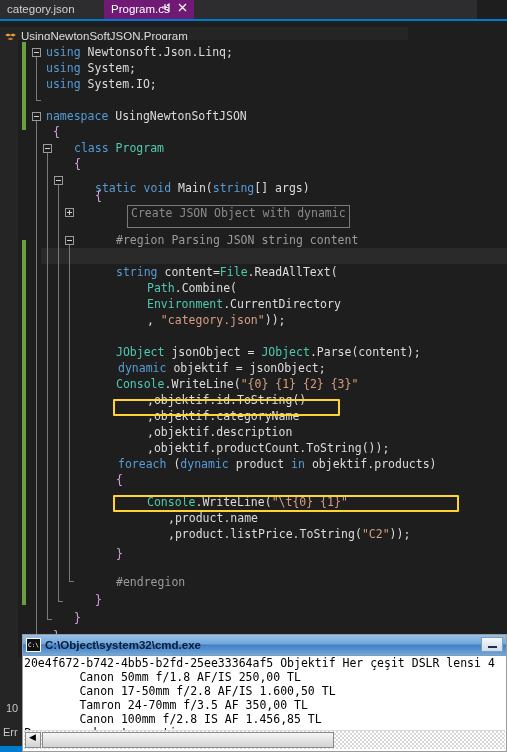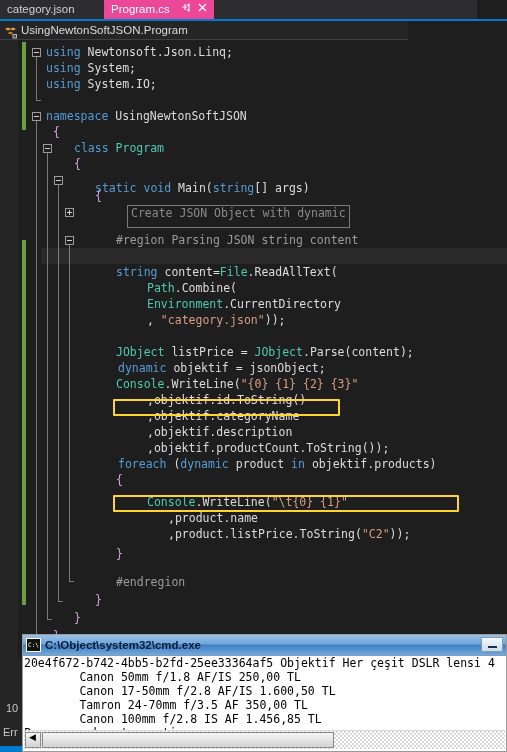--- a/index.html
+++ b/index.html
@@ -15,34 +15,34 @@
     position:absolute;left:0;top:0;width:477px;height:19px;
     background:#2d2d30;
   }
   .tab{
     position:absolute;top:0;height:19px;
     font-family:"Liberation Sans",sans-serif;font-size:11.5px;
     color:#f1f1f1;line-height:19px;white-space:nowrap;
     padding:0 7px;box-sizing:border-box;
   }
   .tab.inactive{left:0;background:#2d2d30;color:#d0d0d0;}
-  .tab.active{left:104px;background:#ec4899;color:#ffffff;padding-right:44px;}
+  .tab.active{left:104px;background:#701a75;color:#ffffff;padding-right:24px;}
   .tab-pin,.tab-close{
     position:absolute;top:2px;width:13px;height:15px;
     color:#ffffff;font-size:11px;line-height:15px;text-align:center;
     font-family:"DejaVu Sans",sans-serif;
   }
   .tab-pin{right:22px;}
   .tab-close{right:5px;font-size:12px;}
   #tab-underline{
     position:absolute;left:0;top:19px;width:507px;height:2px;background:#007acc;
   }
   
   #navbar{
-    position:absolute;left:0;top:21px;width:408px;height:18px;
+    position:absolute;left:0;top:27px;width:408px;height:18px;
     background:#252526;border-bottom:1px solid #3f3f46;text-align:right;
   }
   #navbar-icon{
     position:absolute;left:4px;top:3px;width:14px;height:13px;
   }
   #navbar-label{
     position:absolute;left:21px;top:0;height:18px;line-height:18px;
     font-family:"Liberation Sans",sans-serif;font-size:11.5px;color:#dcdcdc;
     white-space:nowrap;
   }
@@ -234,21 +234,21 @@
       <div class="codeline" style="top: 84px; left: 53px;"><span class="brc">{</span></div>
       <div class="codeline" style="top: 100px; left: 74px;"><span class="kw">class</span><span class="pun"> </span><span class="typ">Program</span></div>
       <div class="codeline" style="top: 116px; left: 74px;"><span class="brc">{</span></div>
       <div class="codeline" style="top: 140px; left: 95px;"><span class="kw">static</span><span class="pun"> </span><span class="kw">void</span><span class="pun"> Main(</span><span class="kw">string</span><span class="pun">[] args)</span></div>
       <div class="codeline" style="top: 148px; left: 95px;"><span class="brc">{</span></div>
       <div class="codeline" style="top: 192px; left: 116px;"><span class="pre">#region Parsing JSON string content</span></div>
       <div class="codeline" style="top: 224px; left: 116px;"><span class="kw">string</span><span class="pun"> content=</span><span class="typ">File</span><span class="pun">.ReadAllText(</span></div>
       <div class="codeline" style="top: 240px; left: 147px;"><span class="typ">Path</span><span class="pun">.Combine(</span></div>
       <div class="codeline" style="top: 256px; left: 147px;"><span class="typ">Environment</span><span class="pun">.CurrentDirectory</span></div>
       <div class="codeline" style="top: 272px; left: 147px;"><span class="pun">, </span><span class="str">"category.json"</span><span class="pun">));</span></div>
-      <div class="codeline" style="top: 304px; left: 116px;"><span class="typ">JObject</span><span class="pun"> listPrice = </span><span class="typ">JObject</span><span class="pun">.Parse(content);</span></div>
+      <div class="codeline" style="top: 304px; left: 116px;"><span class="typ">JObject</span><span class="pun"> jsonObject = </span><span class="typ">JObject</span><span class="pun">.Parse(content);</span></div>
       <div class="codeline" style="top: 320px; left: 118px;"><span class="kw">dynamic</span><span class="pun"> objektif = jsonObject;</span></div>
       <div class="codeline" style="top: 336px; left: 116px;"><span class="typ">Console</span><span class="pun">.WriteLine(</span><span class="str">"{0} {1} {2} {3}"</span></div>
       <div class="codeline" style="top: 352px; left: 147px;"><span class="pun">,objektif.id.ToString()</span></div>
       <div class="codeline" style="top: 368px; left: 147px;"><span class="pun">,objektif.categoryName</span></div>
       <div class="codeline" style="top: 384px; left: 147px;"><span class="pun">,objektif.description</span></div>
       <div class="codeline" style="top: 400px; left: 147px;"><span class="pun">,objektif.productCount.ToString());</span></div>
       <div class="codeline" style="top: 416px; left: 118px;"><span class="kw">foreach</span><span class="pun"> (</span><span class="kw">dynamic</span><span class="pun"> product </span><span class="kw">in</span><span class="pun"> objektif.products)</span></div>
       <div class="codeline" style="top: 432px; left: 116px;"><span class="brc">{</span></div>
       <div class="codeline" style="top: 454px; left: 147px;"><span class="typ">Console</span><span class="pun">.WriteLine(</span><span class="str">"\t{0} {1}"</span></div>
       <div class="codeline" style="top: 470px; left: 168px;"><span class="pun">,product.name</span></div>

